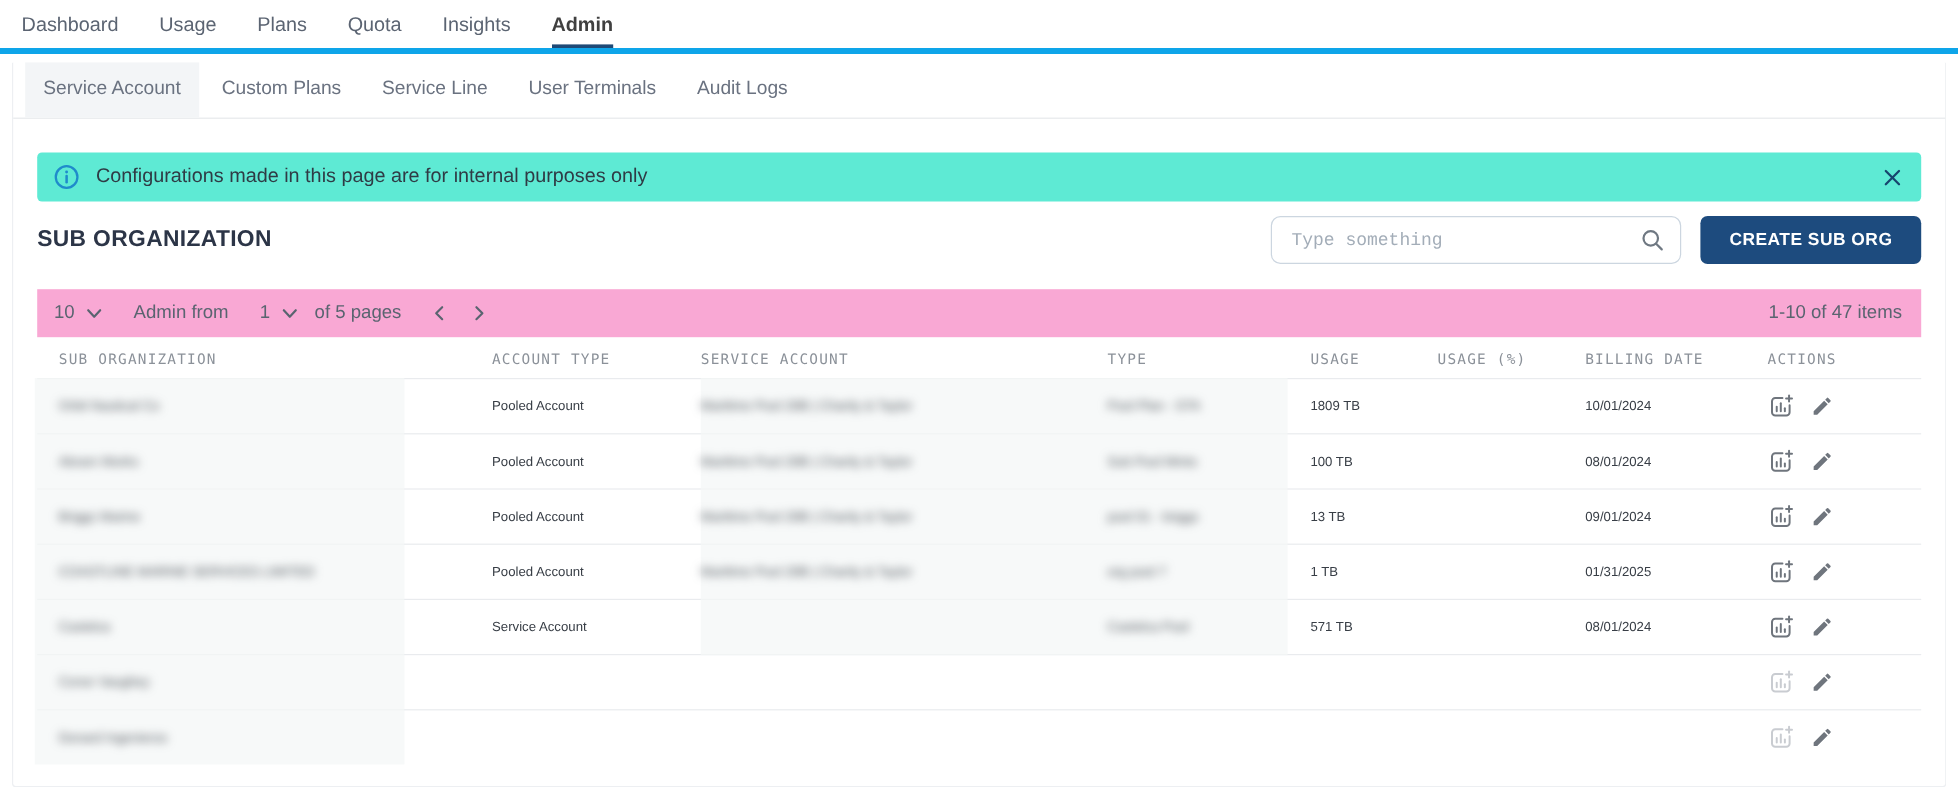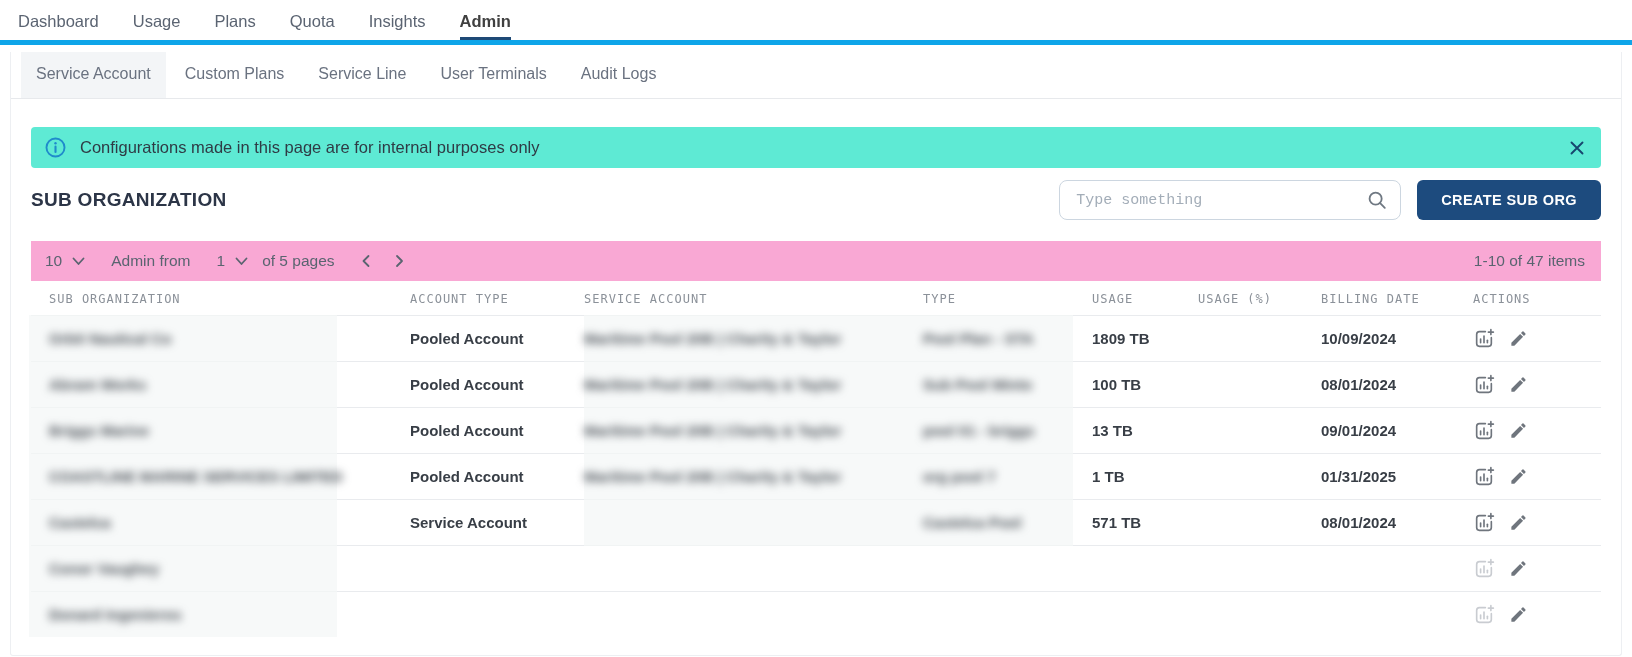--- a/index.html
+++ b/index.html
@@ -49,21 +49,21 @@
   .page-chevrons span { cursor:pointer; display:flex; }
   .range-label { margin-left:auto; }
 
   
   .table-wrap { position:relative; margin-top:2px; }
   .trow { display:grid; grid-template-columns:379px 174px 339px 169px 106px 123px 152px 1fr;
     align-items:center; }
   .thead { height:32px; font-family:"DejaVu Sans Mono", monospace; font-size:12px;
     letter-spacing:1px; color:#8b9199; }
   .thead > div:first-child, .tbody .trow > div:first-child { padding-left:18px; }
-  .tbody .trow { height:46px; border-top:1px solid #e9ebee; font-size:15px; color:#383e46;font-weight:bold; }
+  .tbody .trow { height:46px; border-top:1px solid #e9ebee; font-size:11px; color:#383e46; }
   .cell span { position:relative; z-index:2; display:inline-block; }
   .blur { filter:blur(4px); color:#4b5158; }
   .actions-cell { display:flex; align-items:center; gap:14px; }
   .icon-btn { background:none; border:none; padding:0; cursor:pointer; display:flex; color:#6f757d; }
   .icon-btn.disabled { color:#c9ccd1; cursor:default; }
   .overlay-strip { position:absolute; background:#f4f6f7; opacity:.72; z-index:1; pointer-events:none; }
   .strip-suborg { left:-2px; top:32px; width:308px; height:322px; }
   .strip-service { left:553px; top:32px; width:489px; height:231px; }
 </style>
 </head>
@@ -175,21 +175,21 @@
       <div class="overlay-strip strip-service"></div>
 
       <div class="tbody">
   <div class="trow">
     <div class="cell"><span class="blur">Orbit Nautical Co</span></div>
     <div class="cell"><span>Pooled Account</span></div>
     <div class="cell"><span class="blur">Maritime Pool 20B | Charity &amp; Taylor</span></div>
     <div class="cell"><span class="blur">Pool Plan - STA</span></div>
     <div class="cell"><span>1809 TB</span></div>
     <div class="cell"><span></span></div>
-    <div class="cell"><span>10/09/2024</span></div>
+    <div class="cell"><span>10/01/2024</span></div>
     <div class="actions-cell">
       <button class="icon-btn" aria-label="usage chart">
         <span style="display:flex;">
           <svg width="22" height="22" viewBox="0 0 24 24" fill="none" stroke="currentColor" stroke-width="1.8" stroke-linecap="round">
             <path d="M13.5 4H7a3 3 0 0 0-3 3v10a3 3 0 0 0 3 3h10a3 3 0 0 0 3-3v-6.5"></path>
             <line x1="8.3" y1="16" x2="8.3" y2="12"></line>
             <line x1="12" y1="16" x2="12" y2="8.8"></line>
             <line x1="15.7" y1="16" x2="15.7" y2="13.4"></line>
             <line x1="19.5" y1="1.8" x2="19.5" y2="7.2"></line>
             <line x1="16.8" y1="4.5" x2="22.2" y2="4.5"></line>

